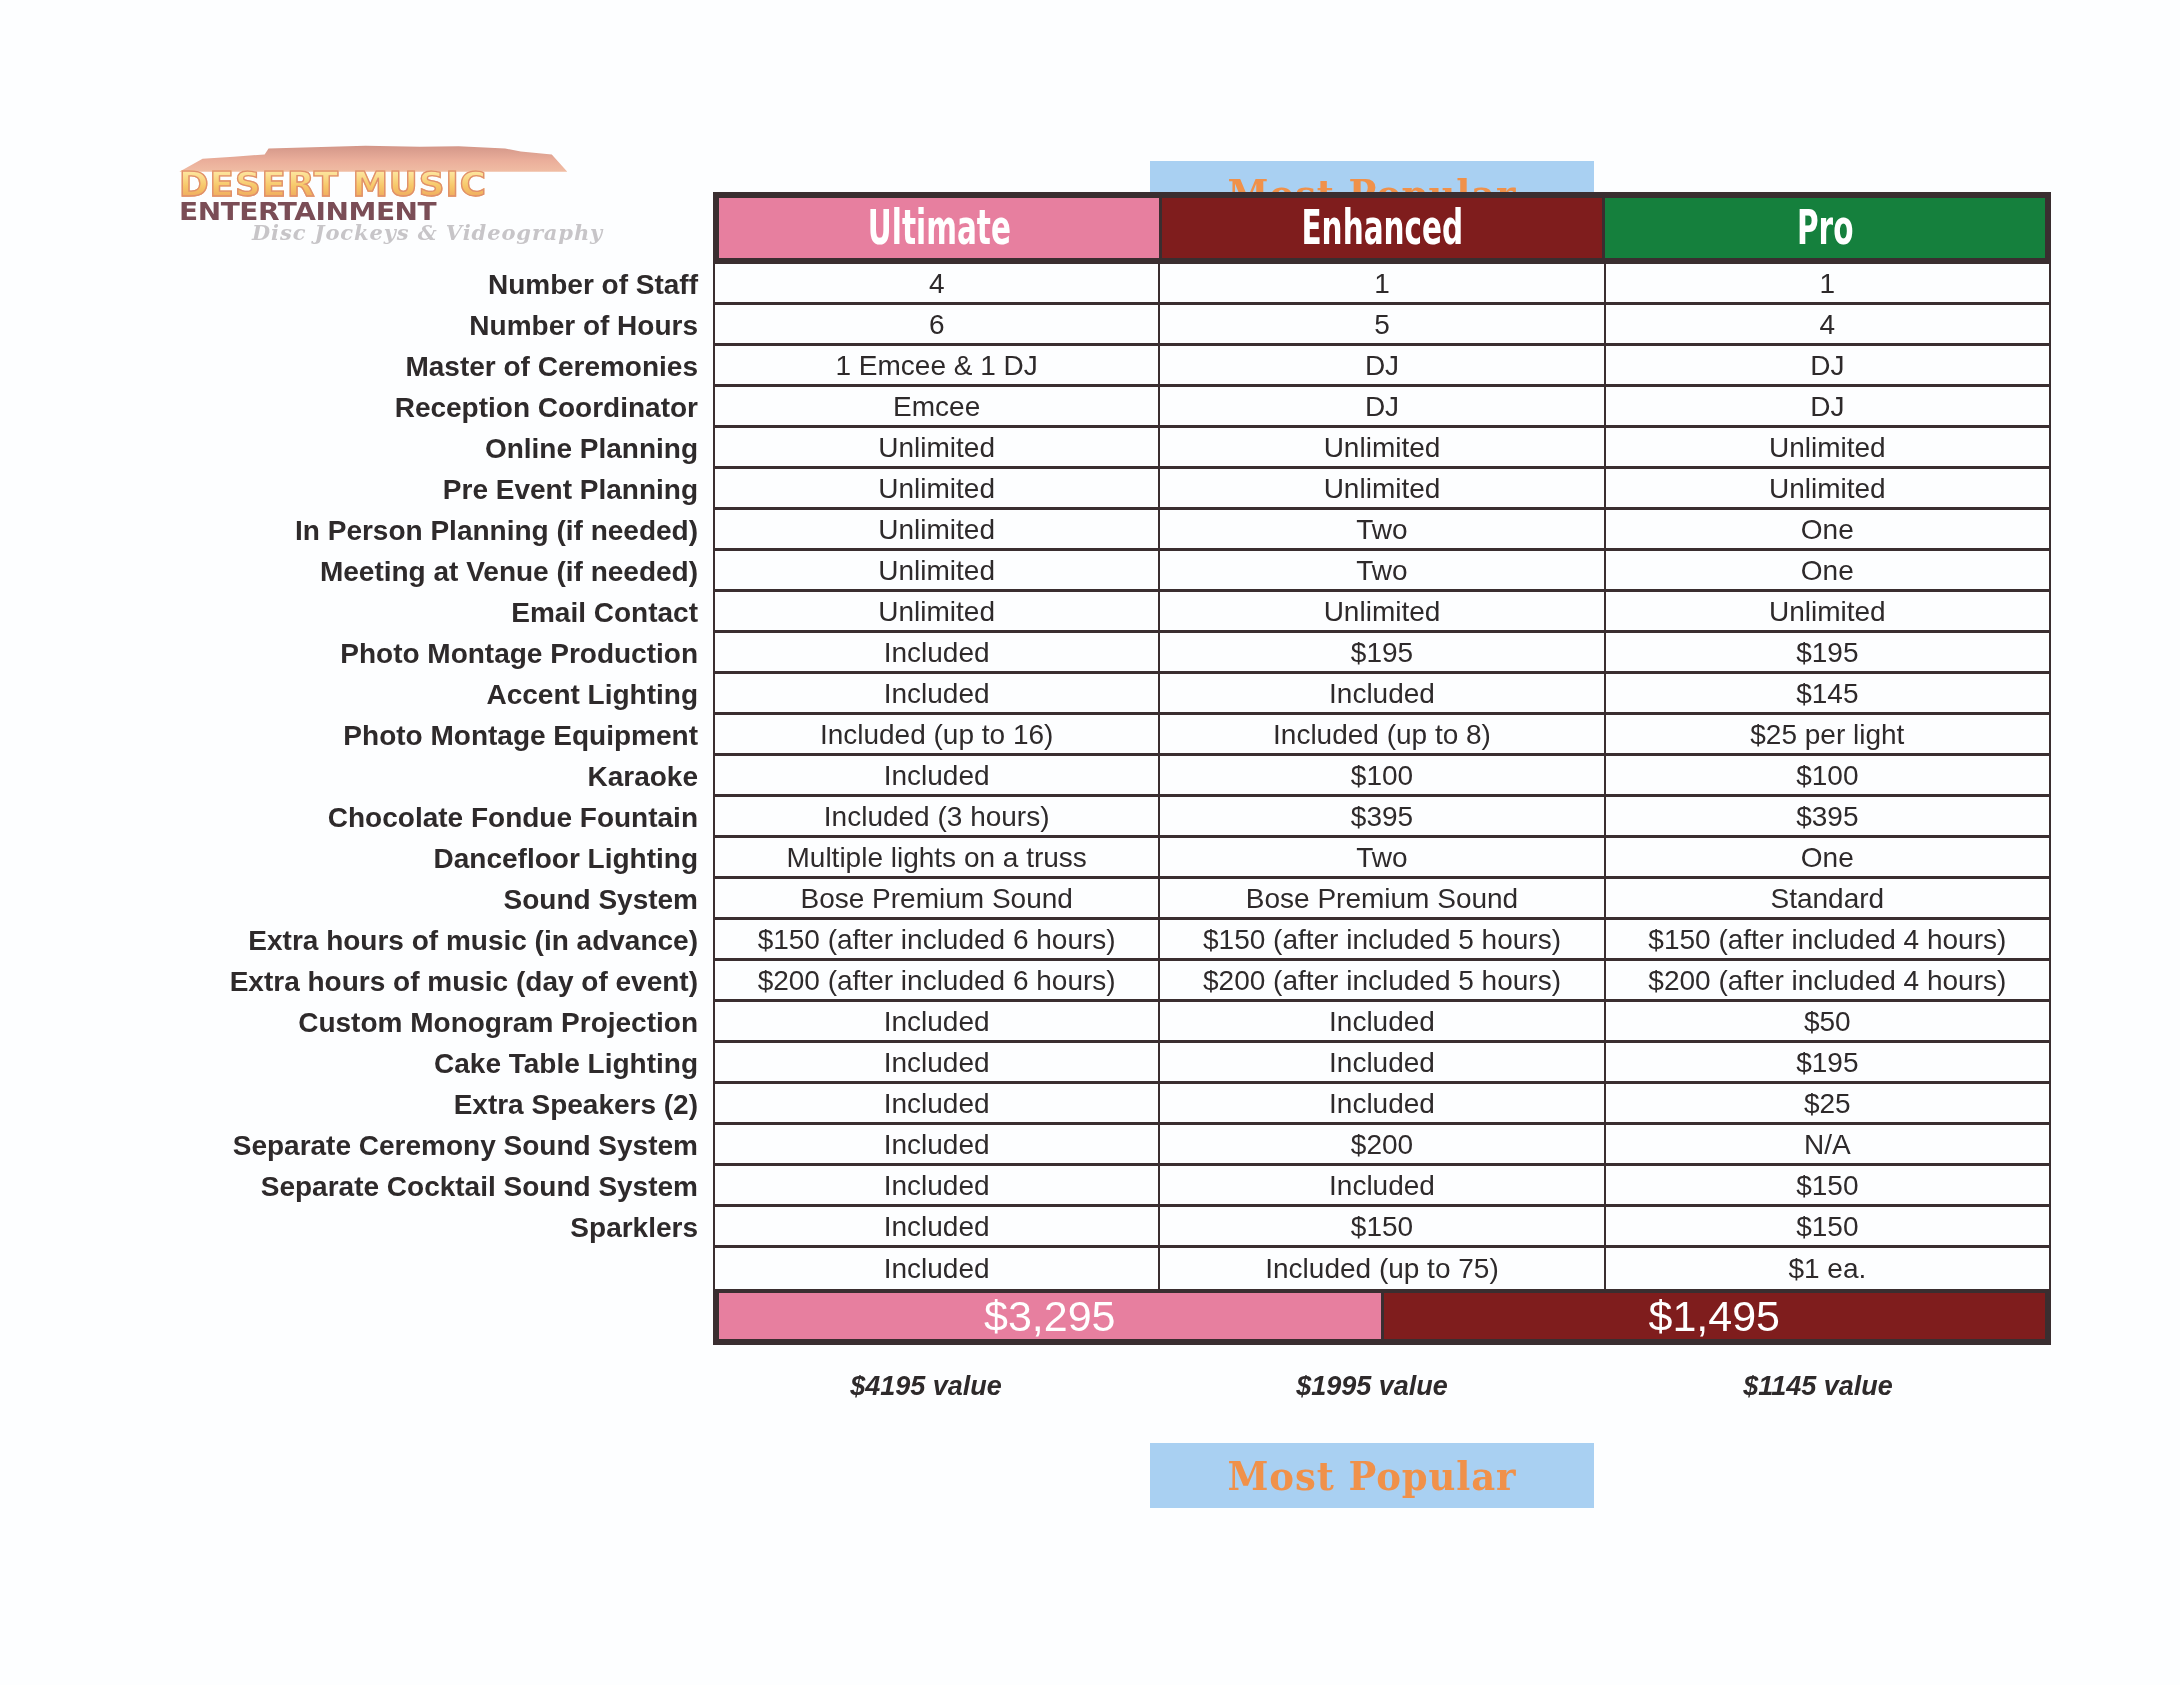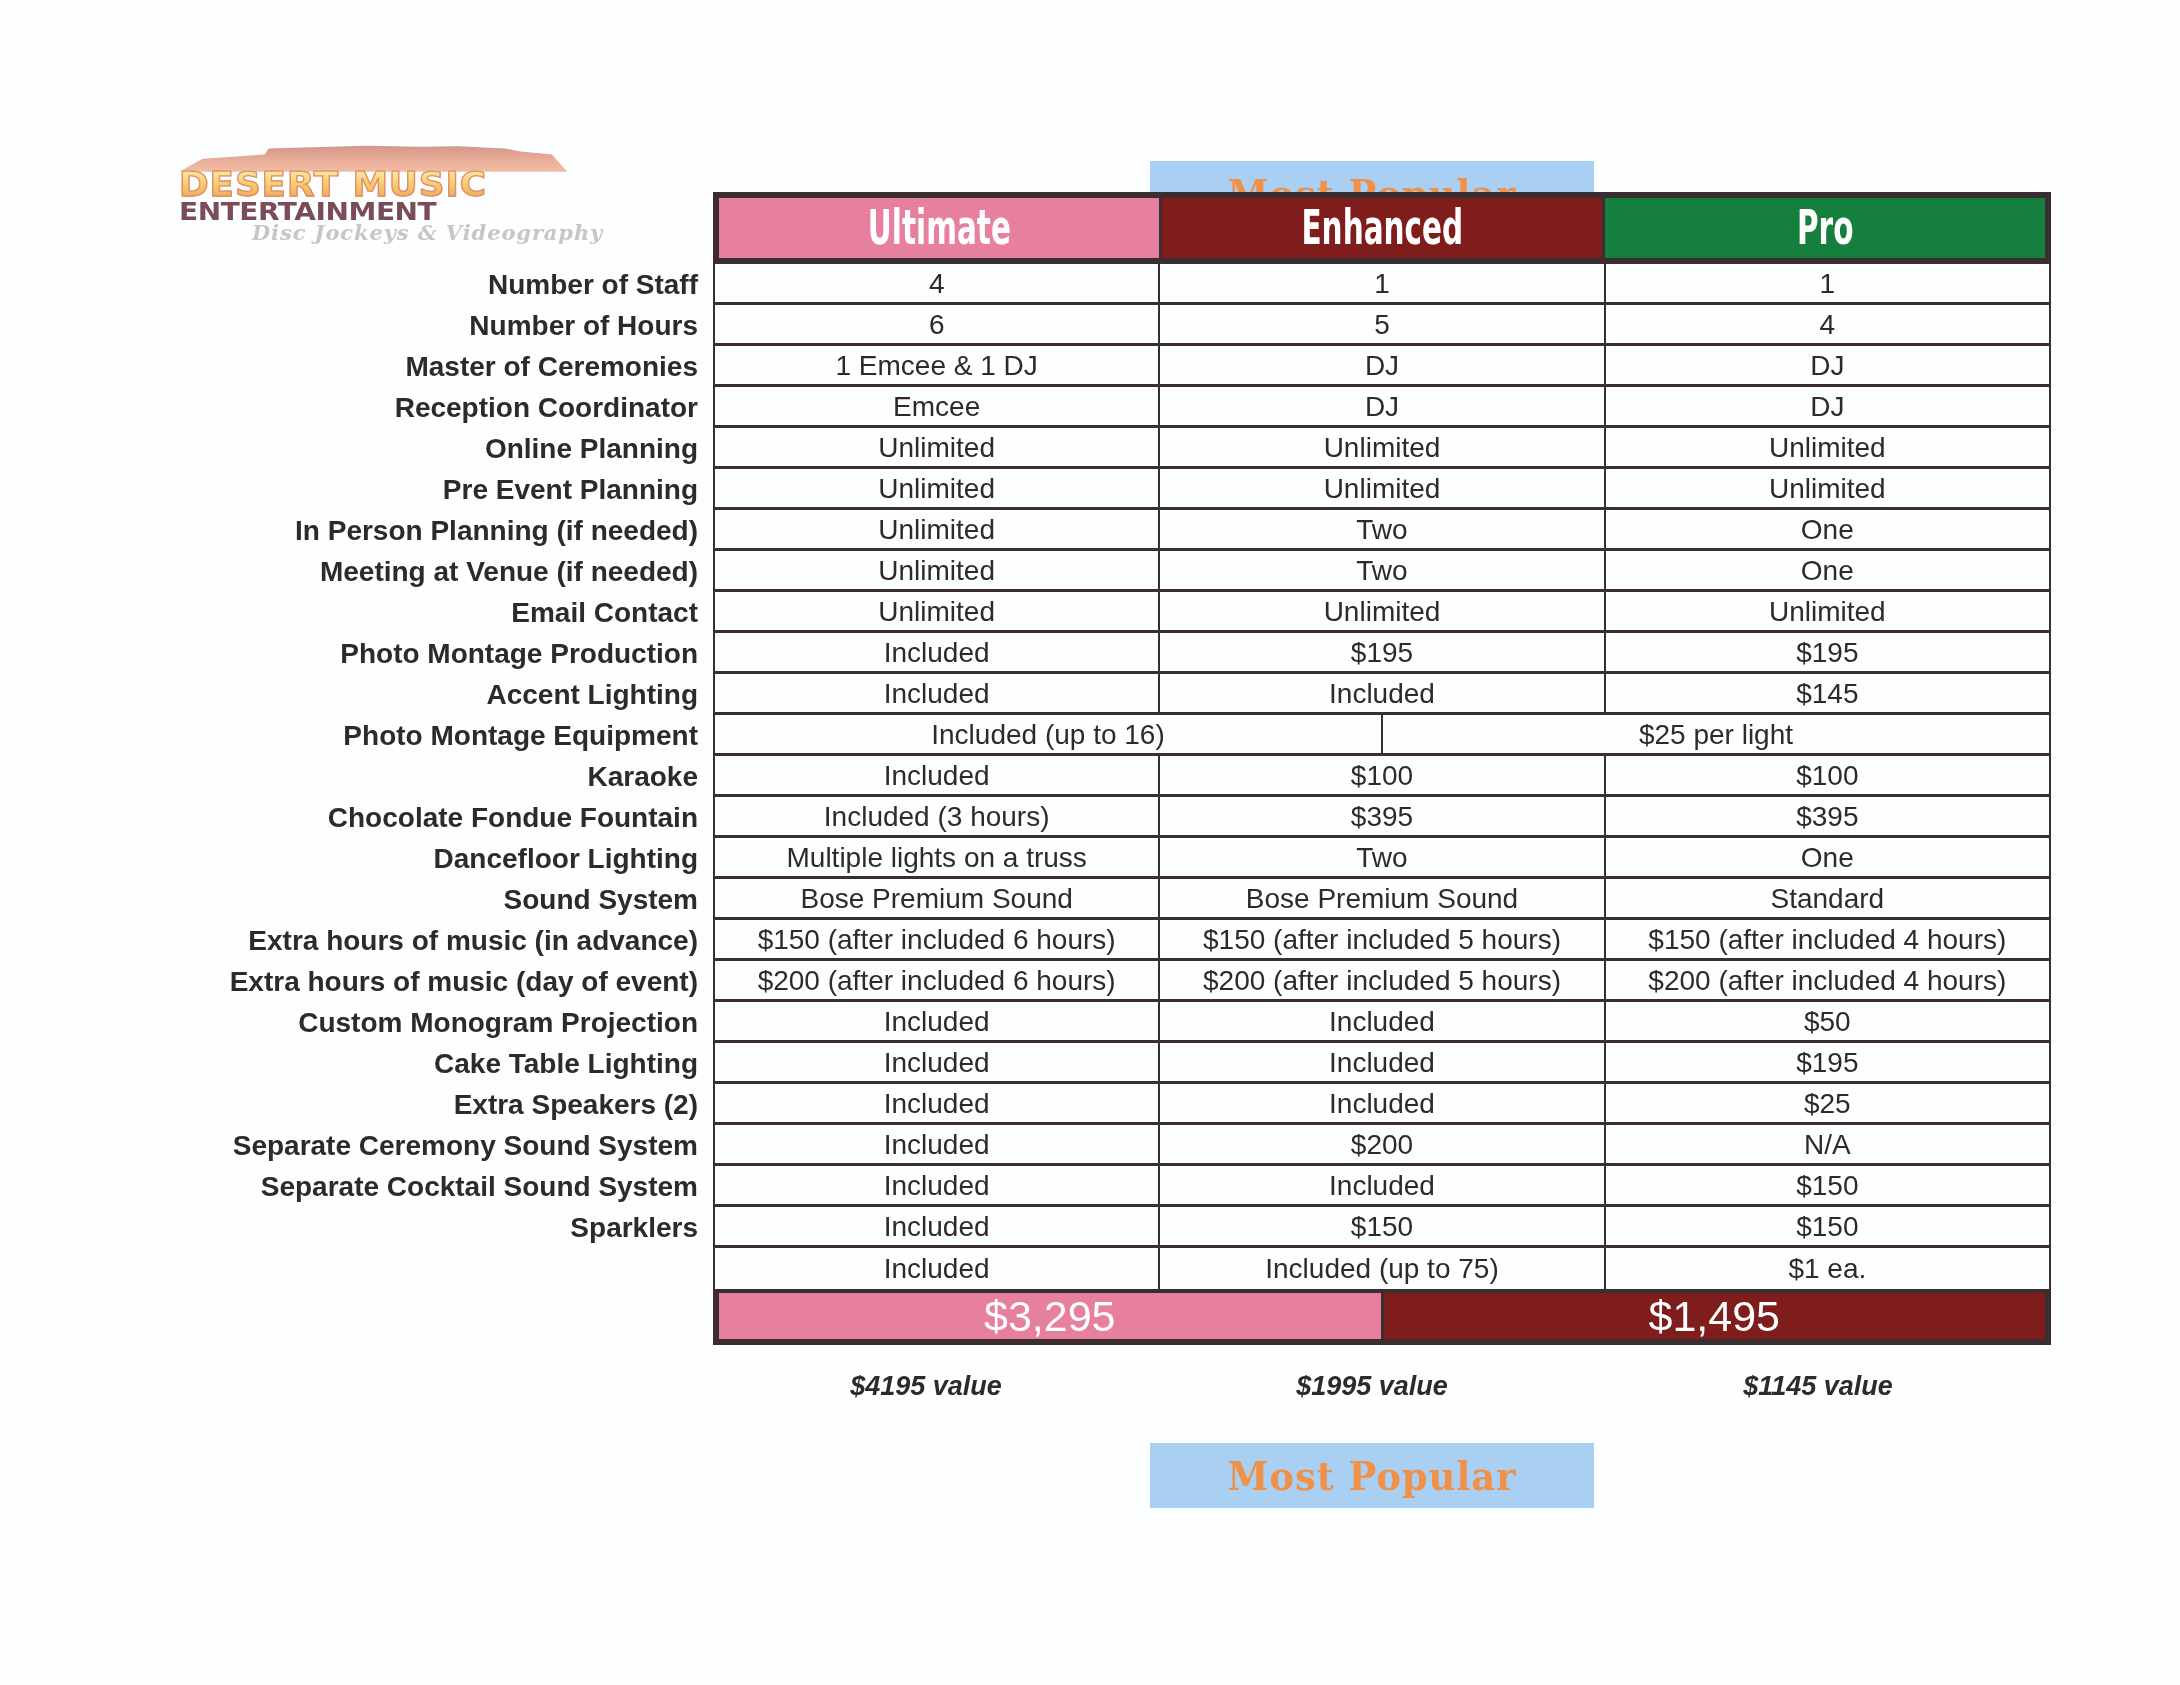--- a/index.html
+++ b/index.html
@@ -213,20 +213,21 @@
         <div class="cell">$195</div>
         <div class="cell">$195</div>
       </div>
       <div class="row">
         <div class="cell">Included</div>
         <div class="cell">Included</div>
         <div class="cell">$145</div>
       </div>
       <div class="row">
         <div class="cell">Included (up to 16)</div>
+        <div class="cell">Included (up to 8)</div>
         <div class="cell">$25 per light</div>
       </div>
       <div class="row">
         <div class="cell">Included</div>
         <div class="cell">$100</div>
         <div class="cell">$100</div>
       </div>
       <div class="row">
         <div class="cell">Included (3 hours)</div>
         <div class="cell">$395</div>

